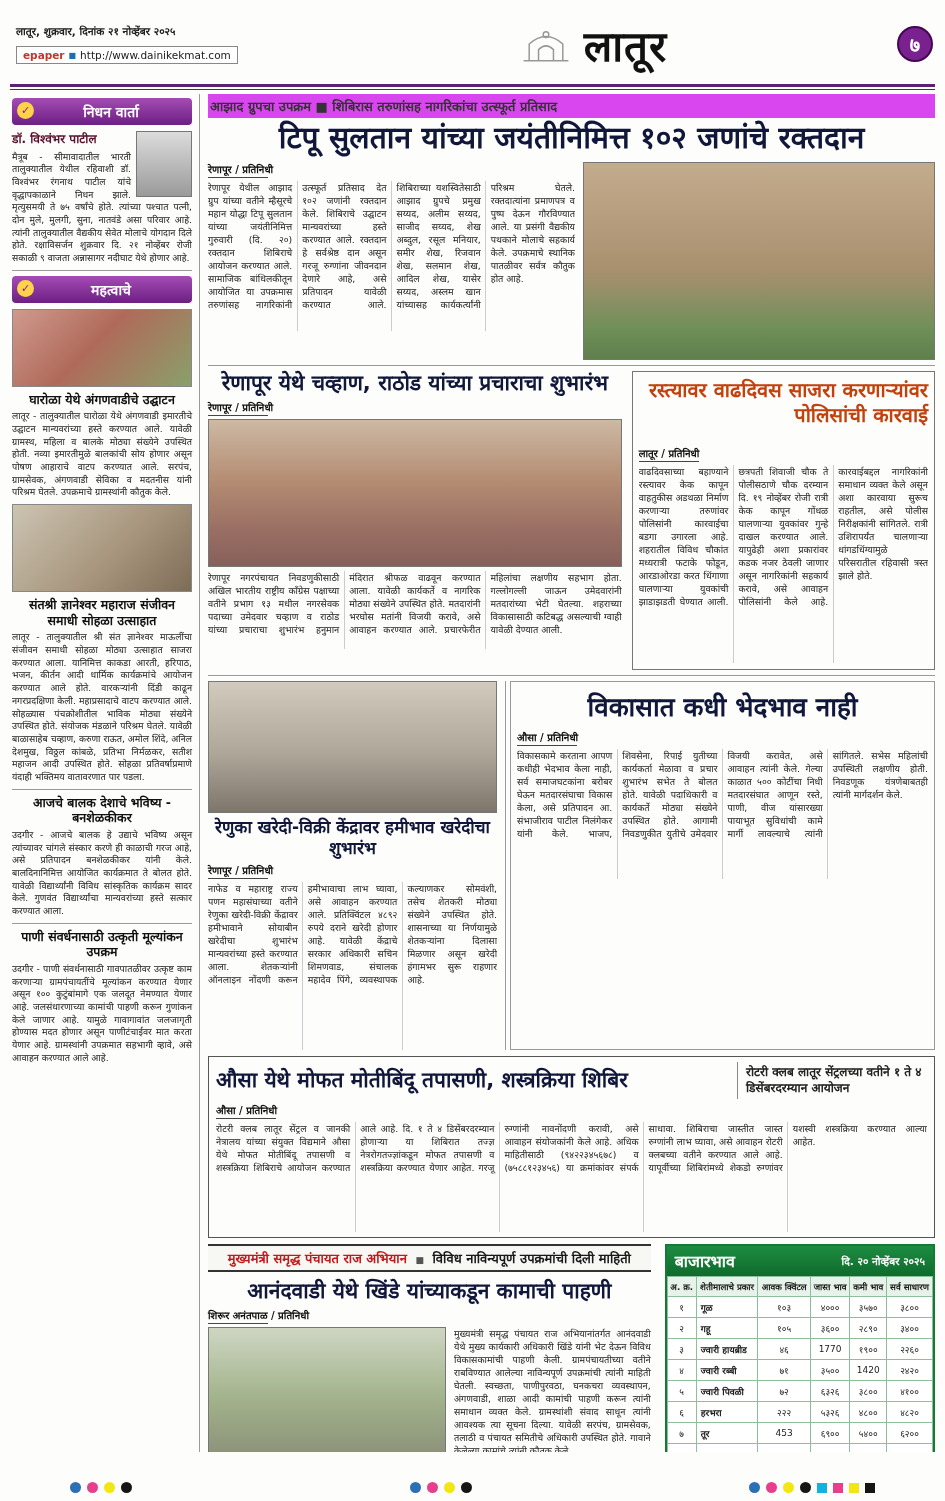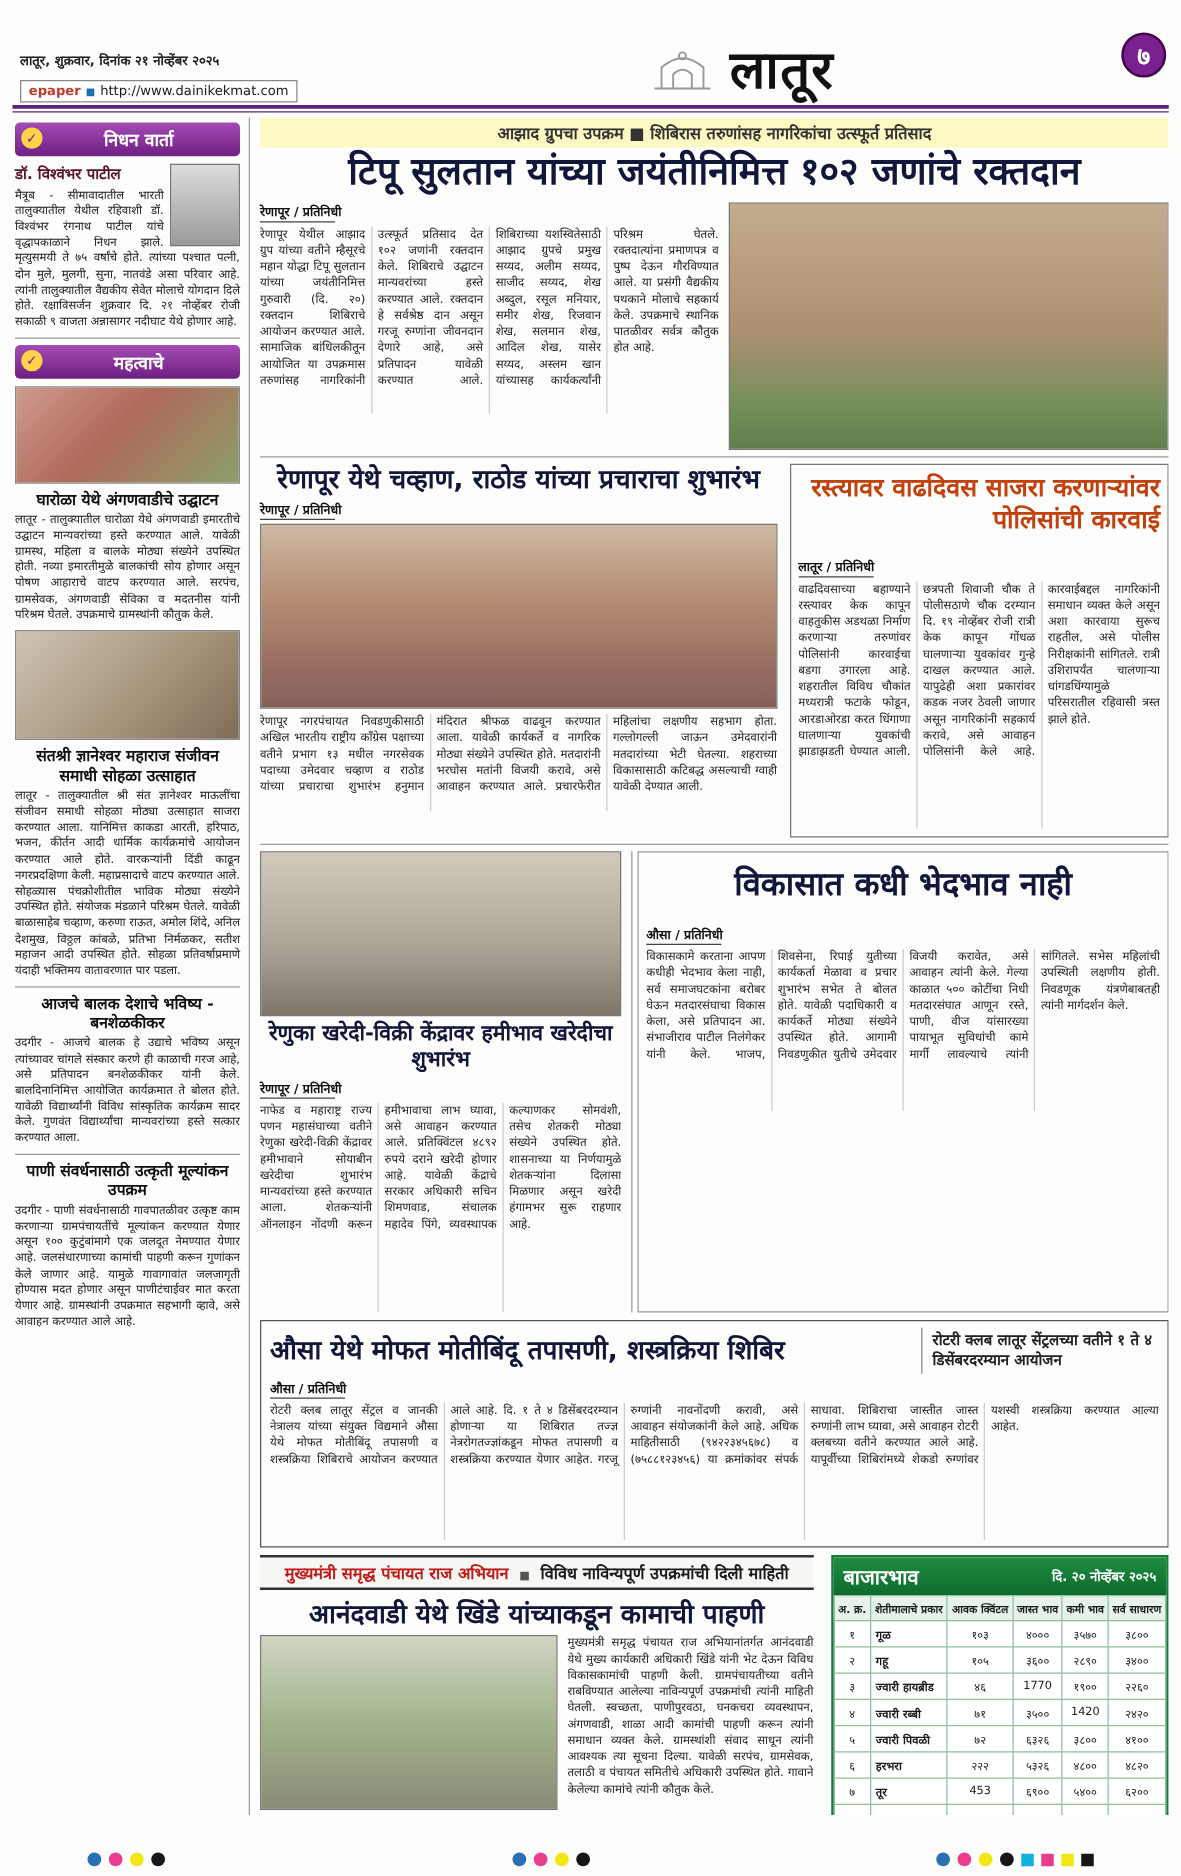--- a/index.html
+++ b/index.html
@@ -1,20 +1,20 @@
 <!DOCTYPE html>
 <html><head>
 <meta charset="utf-8">
 <style>
   *{box-sizing:border-box;margin:0;padding:0}
   html,body{background:#d8d8d8}
   .paper{width:945px;height:1501px;margin:0 auto;background:#fdfdfb;color:#1a1a1a;
          font-family:"DejaVu Sans", sans-serif;overflow:hidden;position:relative;padding:4px 10px 0 10px}
   
-  .masthead{display:flex;align-items:flex-end;height:80px;position:relative;padding:2px 6px}
+  .masthead{display:flex;align-items:center;height:80px;position:relative;padding:2px 6px}
   .mast-left{width:240px}
   .date-line{font-size:10.5px;font-weight:bold;color:#222;margin-bottom:6px}
   .epaper-box{display:inline-flex;align-items:center;gap:4px;border:1px solid #888;padding:2px 6px;font-size:10.5px;background:#fff}
   .ep-label{font-weight:bold;color:#c0392b}
   .ep-sq{color:#1a6faf;font-size:8px}
   .ep-url{color:#1a1a1a}
   .mast-center{flex:1;display:flex;align-items:center;justify-content:center;gap:10px}
   .mast-art{width:56px;height:44px;opacity:.75}
   .mast-city{font-size:42px;font-weight:bold;color:#111;letter-spacing:1px}
   .mast-right{width:190px;text-align:center;margin-right:46px}
@@ -37,21 +37,21 @@
               color:#7a2190;font-size:11px;line-height:17px;text-align:center;font-weight:bold}
   .side-body{font-size:9.2px;line-height:1.38;text-align:justify;color:#222}
   .obit-name{font-size:12px;font-weight:bold;color:#5a1430;margin:2px 0 3px 0}
   .obit-photo{float:right;width:56px;height:66px;margin:0 0 4px 5px;border:1px solid #777;
               background:linear-gradient(180deg,#dcdcdc,#9a9a9a)}
   .side-photo{width:100%;border:1px solid #888;margin:5px 0}
   .sp1{height:78px;background:linear-gradient(135deg,#cf9a8e 0%,#b06a5a 45%,#8aa06a 100%)}
   .sp2{height:88px;background:linear-gradient(135deg,#ccc4b2 0%,#a5927a 60%,#7d6c57 100%)}
   .side-title{font-size:12.5px;font-weight:bold;text-align:center;color:#111;margin:5px 0 3px 0;line-height:1.25}
   
-  .kicker{background:#fef9c3;text-align:center;font-size:13px;font-weight:bold;color:#333;padding:3px 2px;margin-bottom:3px}
+  .kicker{background:#d946ef;text-align:left;font-size:13px;font-weight:bold;color:#333;padding:3px 2px;margin-bottom:3px}
   .lead-headline{font-size:30px;font-weight:bold;color:#10173a;text-align:center;line-height:1.15;margin:2px 0 6px 0}
   .lead-flex{display:flex;gap:8px}
   .lead-textwrap{flex:1}
   .byline{font-size:10px;font-weight:bold;color:#111;margin-bottom:3px}
   .byline:after{content:"";display:block;width:60px;border-bottom:1px solid #444;margin-top:1px}
   .cols{font-size:9.3px;line-height:1.4;text-align:justify;color:#222;column-gap:10px;column-rule:1px solid #ccc}.c3{column-count:3}.c4{column-count:4}.c5{column-count:5}
   .lead-photo{width:352px;height:198px;border:1px solid #777;
       background:linear-gradient(180deg,#c3ab8d 0%,#a8906f 55%,#6f8f58 85%,#5f7f4c 100%)}
   .lead-body{height:150px;overflow:hidden}
   
@@ -65,21 +65,21 @@
   .b2r-head{font-size:20px;font-weight:bold;color:#c2410c;text-align:right;line-height:1.25;margin-bottom:18px}
   .b2r-body{height:198px;overflow:hidden}
   
   .band3{display:grid;grid-template-columns:41% 59%;margin-top:4px}
   .b3-left{padding-right:8px;border-right:1px solid #9a9a9a}
   .b3-photo{width:100%;height:132px;border:1px solid #777;margin-bottom:4px;
       background:linear-gradient(180deg,#d2cbbd 0%,#ada699 55%,#7e766a 100%)}
   .b3-head{font-size:17px;font-weight:bold;color:#10173a;line-height:1.25;text-align:center;margin:2px 0 4px 0}
   .b3-body{height:168px;overflow:hidden}
   .b3-right{padding-left:8px;border:1px solid #999;margin-left:4px;padding:6px}
-  .b3r-head{font-size:26px;font-weight:bold;color:#10173a;text-align:center;margin-bottom:16px}
+  .b3r-head{font-size:26px;font-weight:bold;color:#10173a;text-align:center;margin-bottom:6px}
   .b3r-mid{display:flex;gap:8px;margin-bottom:5px}
   .deck-box{width:140px;border:1px solid #888;padding:5px;font-size:11.5px;font-weight:bold;
             text-align:center;color:#222;line-height:1.3;display:flex;flex-direction:column;justify-content:center}
   .b3r-photo{flex:1;height:150px;border:1px solid #777;
       background:linear-gradient(180deg,#d9d3c8 0%,#d0a05c 45%,#b4713c 100%)}
   .b3r-body{height:130px;overflow:hidden}
   
   .band4{border:1px solid #555;margin-top:6px;padding:5px 7px}
   .b4-toprow{display:flex;align-items:stretch;gap:8px;margin-bottom:4px}
   .b4-head{flex:1;font-size:21px;font-weight:bold;color:#10173a;line-height:1.2;display:flex;align-items:center}
@@ -234,20 +234,21 @@
       </div>
 
       <div class="band5">
         <div class="b5-left">
           <div class="strip">
             <span class="strip-red">मुख्यमंत्री समृद्ध पंचायत राज अभियान</span>
             <span class="strip-sep">■</span>
             <span>विविध नाविन्यपूर्ण उपक्रमांची दिली माहिती</span>
           </div>
           <h2 class="b5-head">आनंदवाडी येथे खिंडे यांच्याकडून कामाची पाहणी</h2>
+          <div class="byline">शिरूर अनंतपाळ / प्रतिनिधी</div>
           <div class="b5-mid">
             <div class="b5-photo"></div>
             <div class="b5-sidecol">मुख्यमंत्री समृद्ध पंचायत राज अभियानांतर्गत आनंदवाडी येथे मुख्य कार्यकारी अधिकारी खिंडे यांनी भेट देऊन विविध विकासकामांची पाहणी केली. ग्रामपंचायतीच्या वतीने राबविण्यात आलेल्या नाविन्यपूर्ण उपक्रमांची त्यांनी माहिती घेतली. स्वच्छता, पाणीपुरवठा, घनकचरा व्यवस्थापन, अंगणवाडी, शाळा आदी कामांची पाहणी करून त्यांनी समाधान व्यक्त केले. ग्रामस्थांशी संवाद साधून त्यांनी आवश्यक त्या सूचना दिल्या. यावेळी सरपंच, ग्रामसेवक, तलाठी व पंचायत समितीचे अधिकारी उपस्थित होते. गावाने केलेल्या कामांचे त्यांनी कौतुक केले.</div>
           </div>
 
         </div>
 
         <div>
           <div class="market">
             <div class="market-head">

